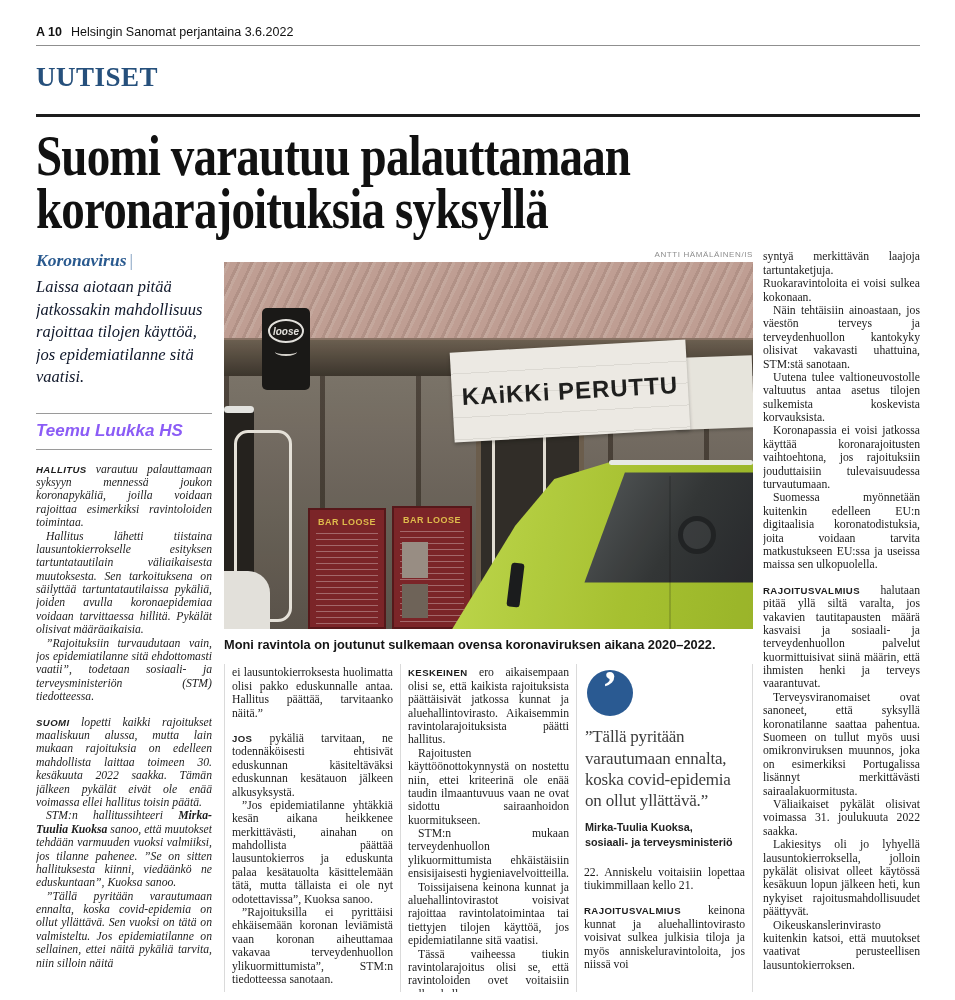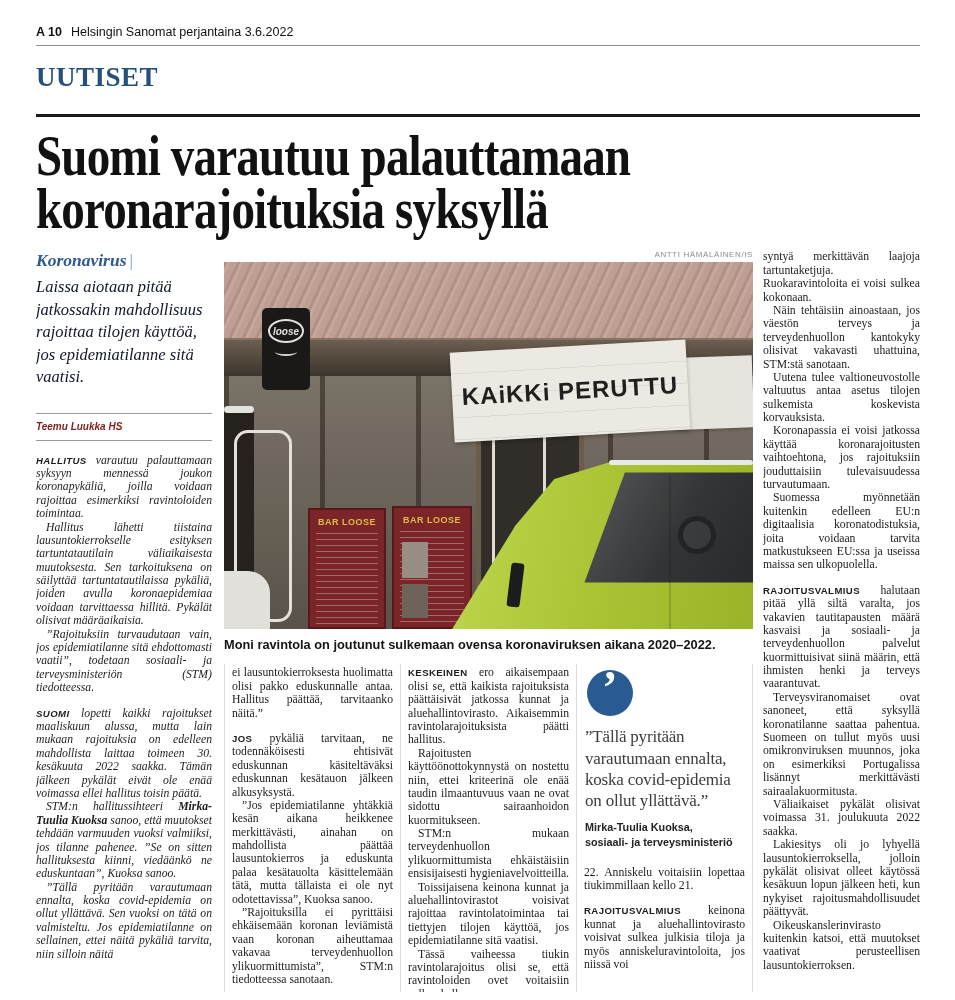--- a/index.html
+++ b/index.html
@@ -27,21 +27,21 @@
   .colA { width:176px; flex:none; overflow:hidden;font-style:italic; }
   .middle { width:529px; flex:none; margin-left:12px; overflow:hidden; }
   .colE { flex:1; margin-left:10px; overflow:hidden; }
 
   
   .kicker { font-size:17.5px; font-weight:700; color:#2a5a8f; }
   .kicker .sep { font-weight:400; color:#7d9bbd; padding-left:2px; }
   .lede { margin-top:5px; font-size:16.5px; line-height:1.36; color:#0f172a; }
   .byline-block { margin-top:24px; border-top:1px solid #9a9a9a; border-bottom:1px solid #9a9a9a;
                   padding:7px 0 8px; font-family:"Liberation Sans", sans-serif;
-                  font-size:10px; font-weight:700; color:#7f1d1d; }
+                  font-size:17px; font-weight:700; color:#8b5cf6; }
   .bodytext { margin-top:13px; }
   .bodytext p.para { margin:0; font-size:11.7px; line-height:1.145; text-align:justify; color:#1c1c1c; }
   p.para.ind { text-indent:10px; }
   p.para.sect { margin-top:12px; }
   .lead { font-family:"Liberation Sans", sans-serif; font-weight:700; font-size:9.6px; letter-spacing:.4px; }
   .bname { font-weight:700; }
 
   
   .credit { text-align:right; font-family:"Liberation Sans", sans-serif; font-size:8px;
             letter-spacing:.6px; color:#8d8d8d; margin-bottom:3px; }

